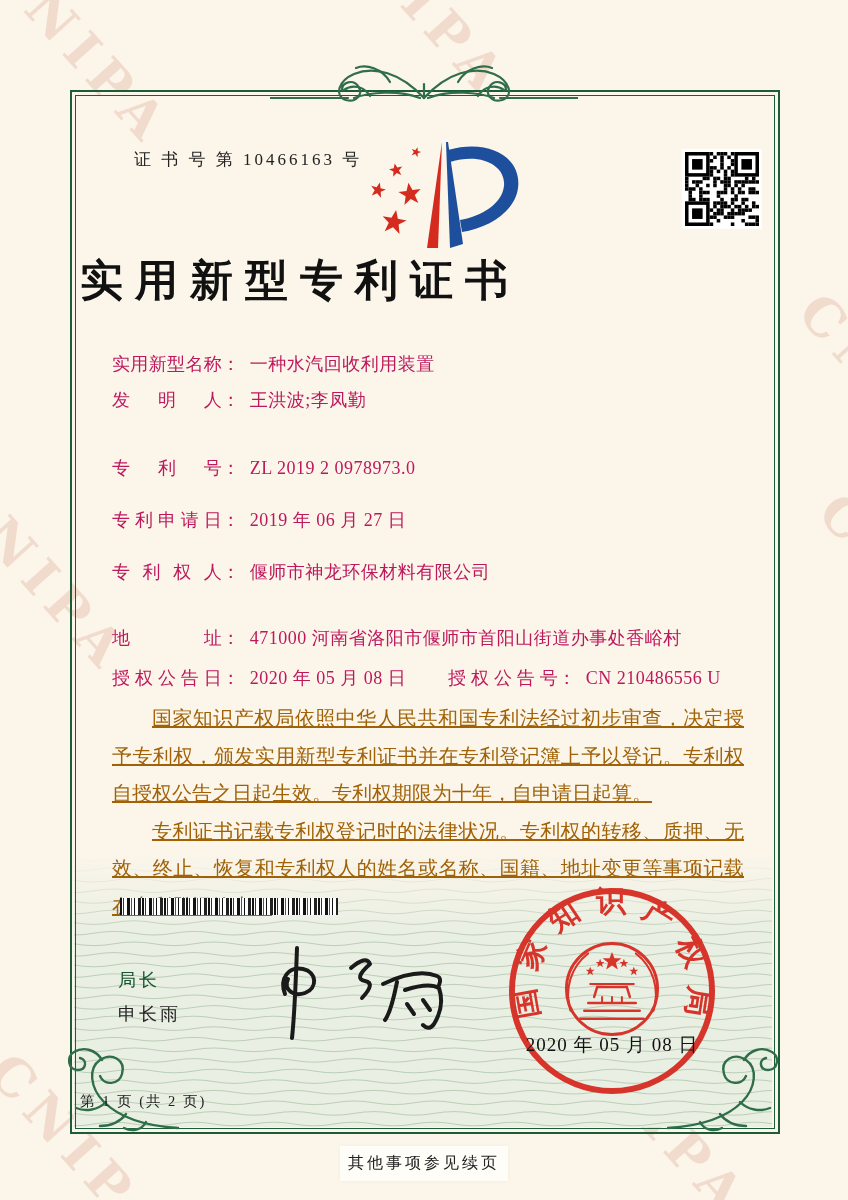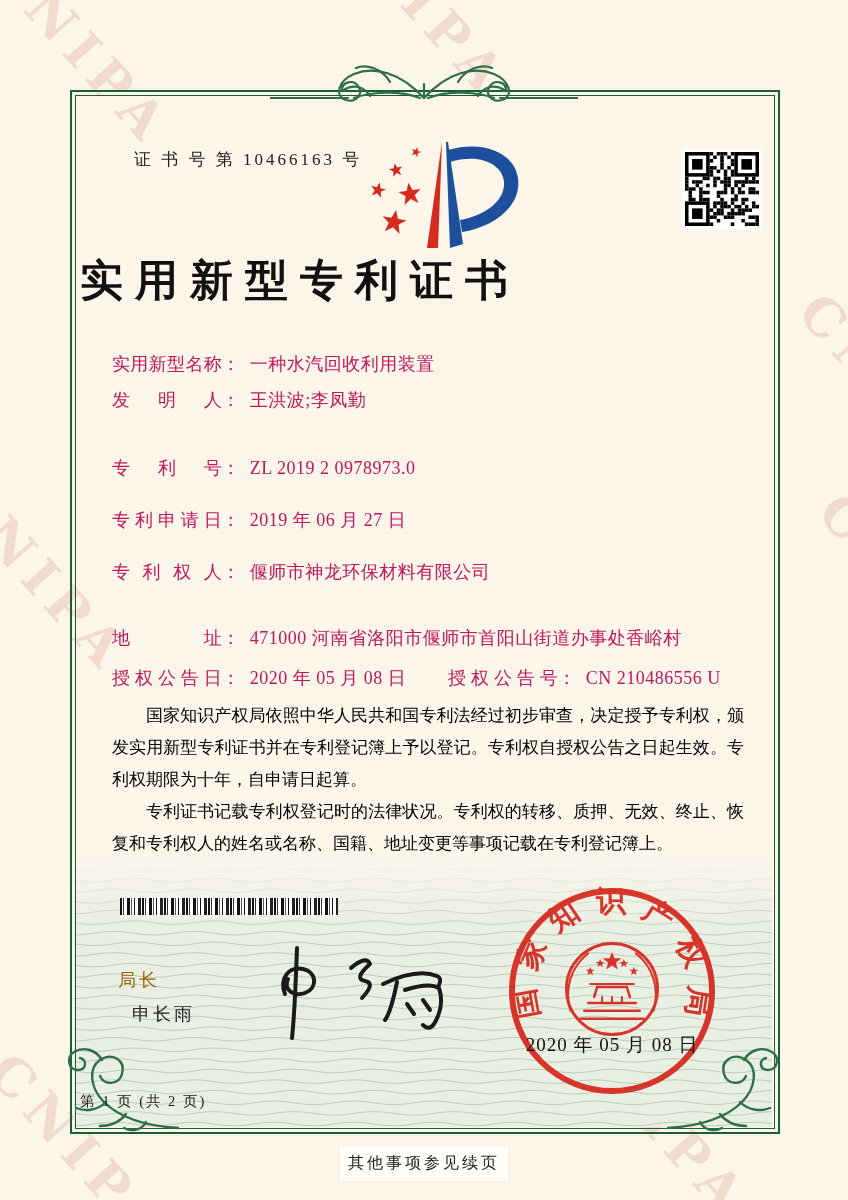--- a/index.html
+++ b/index.html
@@ -32,34 +32,34 @@
          font-size:43px;font-weight:bold;color:#111;letter-spacing:12px;}
 
   .fields{position:absolute;left:112px;top:352px;width:640px;}
   .frow{position:absolute;left:0;font-size:18px;color:#be185d;white-space:nowrap;}
   .flabel{display:inline-block;width:6.1em;text-align:justify;text-align-last:justify;
           vertical-align:bottom;}
   .colon{margin-right:.55em;}
   .fvalue{letter-spacing:.5px;}
   .grant2{position:absolute;left:336px;top:0;}
 
-  .paras{position:absolute;left:112px;top:700px;width:632px;font-size:17px;
-         color:#000000;line-height:1.88;text-align:justify;}
+  .paras{position:absolute;left:112px;top:700px;width:632px;font-size:20px;
+         color:#a16207;line-height:1.88;text-align:justify;text-decoration:underline;}
   .paras p{margin:0;text-indent:2em;}
 
   .barcode{position:absolute;left:120px;top:898px;width:218px;height:17px;
     background:repeating-linear-gradient(90deg,
       #111 0 2px,#fff 2px 3px,#333 3px 4px,#fff 4px 7px,
       #111 7px 10px,#fff 10px 11px,#555 11px 12px,#fff 12px 14px,
       #111 14px 15px,#fff 15px 18px,#222 18px 21px,#fff 21px 22px);}
 
-  .sig-title{position:absolute;left:118px;top:968px;font-size:18px;color:#a16207;
+  .sig-title{position:absolute;left:118px;top:968px;font-size:18px;color:#14532d;
              font-family:"Liberation Sans","DejaVu Sans",sans-serif;letter-spacing:3px;}
   .sig-name{position:absolute;left:118px;top:1002px;font-size:18px;color:#222;
-            font-family:"Liberation Sans","DejaVu Sans",sans-serif;letter-spacing:3px;margin-left:14px;}
+            font-family:"Liberation Sans","DejaVu Sans",sans-serif;letter-spacing:3px;}
   .signature{position:absolute;left:255px;top:942px;}
 
   .seal{position:absolute;left:507px;top:886px;}
   .seal-date{position:absolute;left:512px;top:1032px;width:200px;text-align:center;
              font-size:19px;color:#111;letter-spacing:1px;}
 
   .pageno{position:absolute;left:80px;top:1092px;width:688px;text-align:left;
           font-size:14.5px;color:#222;letter-spacing:2px;}
 
   .footnote{position:absolute;left:424px;top:1146px;transform:translateX(-50%);

